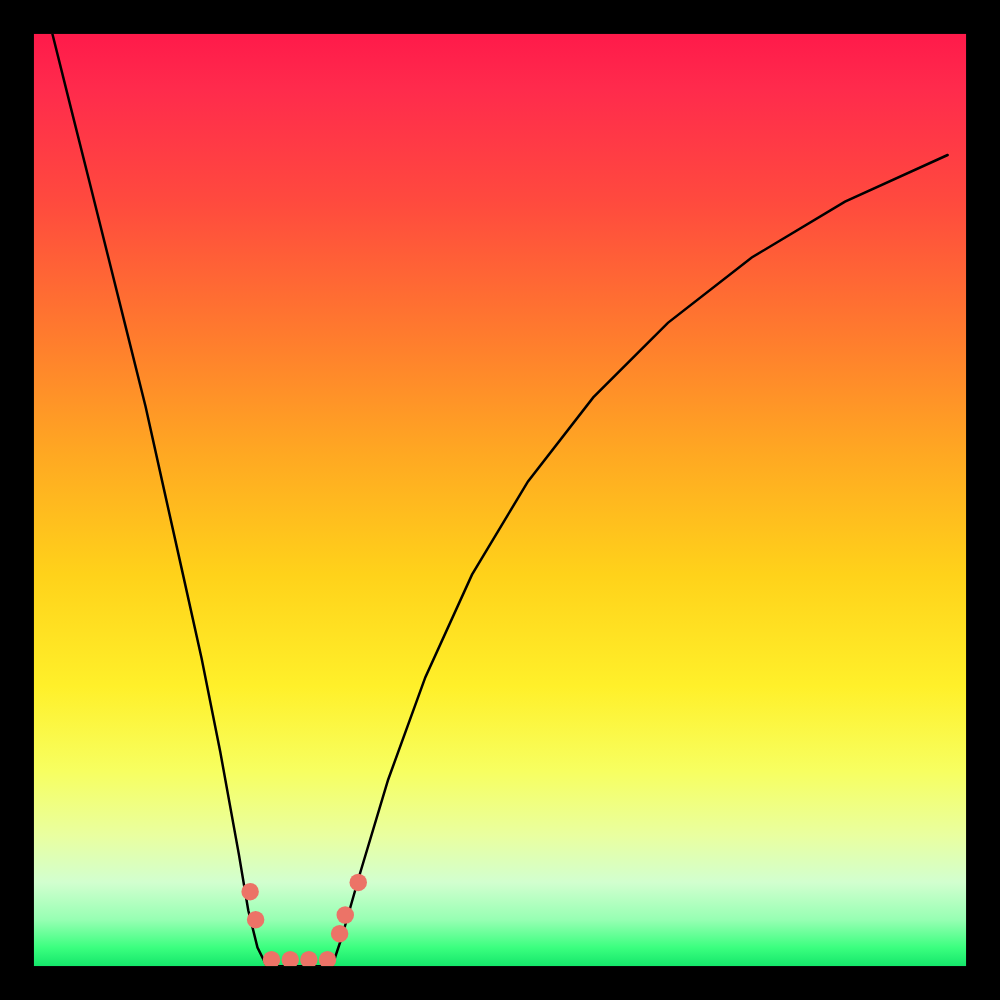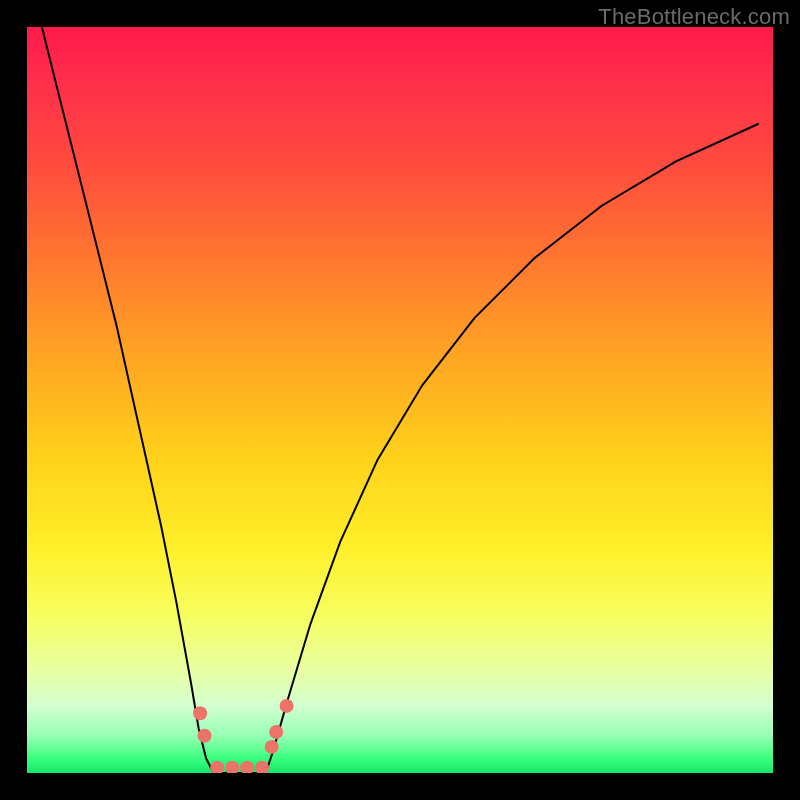--- a/index.html
+++ b/index.html
@@ -76,15 +76,14 @@
           <circle cx="205.2" cy="740.8" r="7" fill="#ec7367"></circle>
           <circle cx="220.1" cy="740.8" r="7" fill="#ec7367"></circle>
           <circle cx="235.0" cy="740.8" r="7" fill="#ec7367"></circle>
           <circle cx="244.7" cy="719.9" r="7" fill="#ec7367"></circle>
           <circle cx="249.2" cy="705.0" r="7" fill="#ec7367"></circle>
           <circle cx="259.6" cy="678.9" r="7" fill="#ec7367"></circle>
         </g>
     </svg>
   </div>
 
-  <div class="watermark">TheBottleneck.com</div>
 
 </div>
 
 </body></html>

